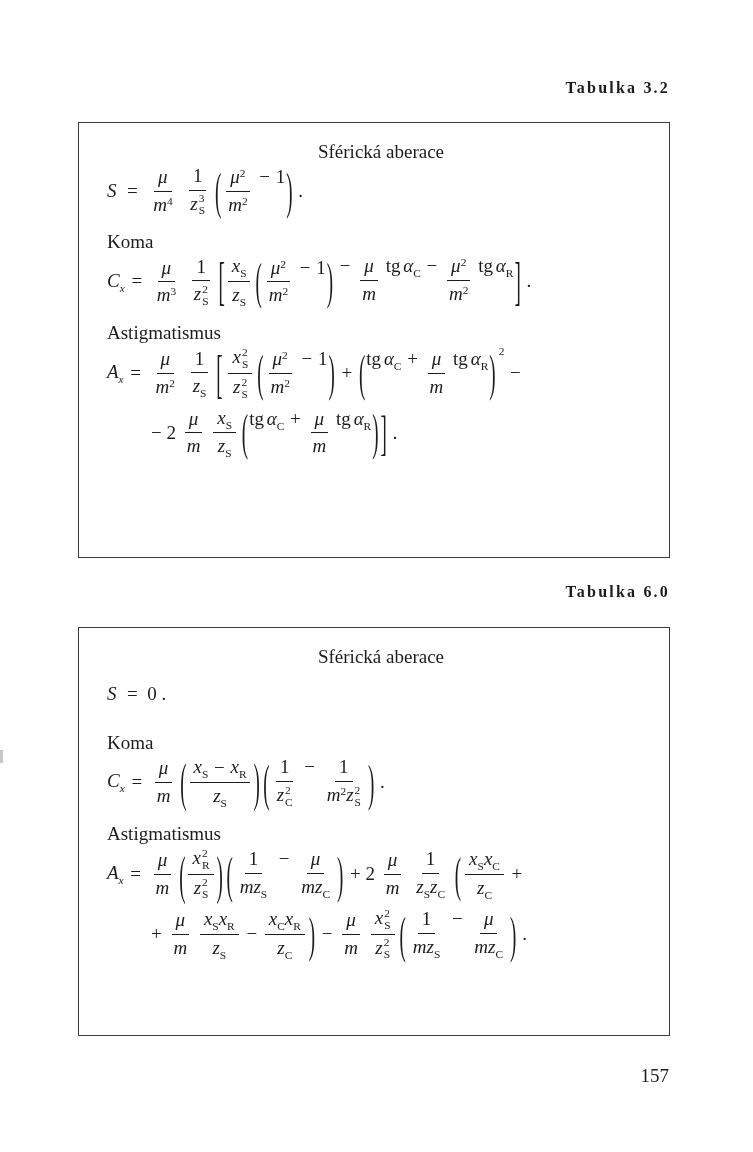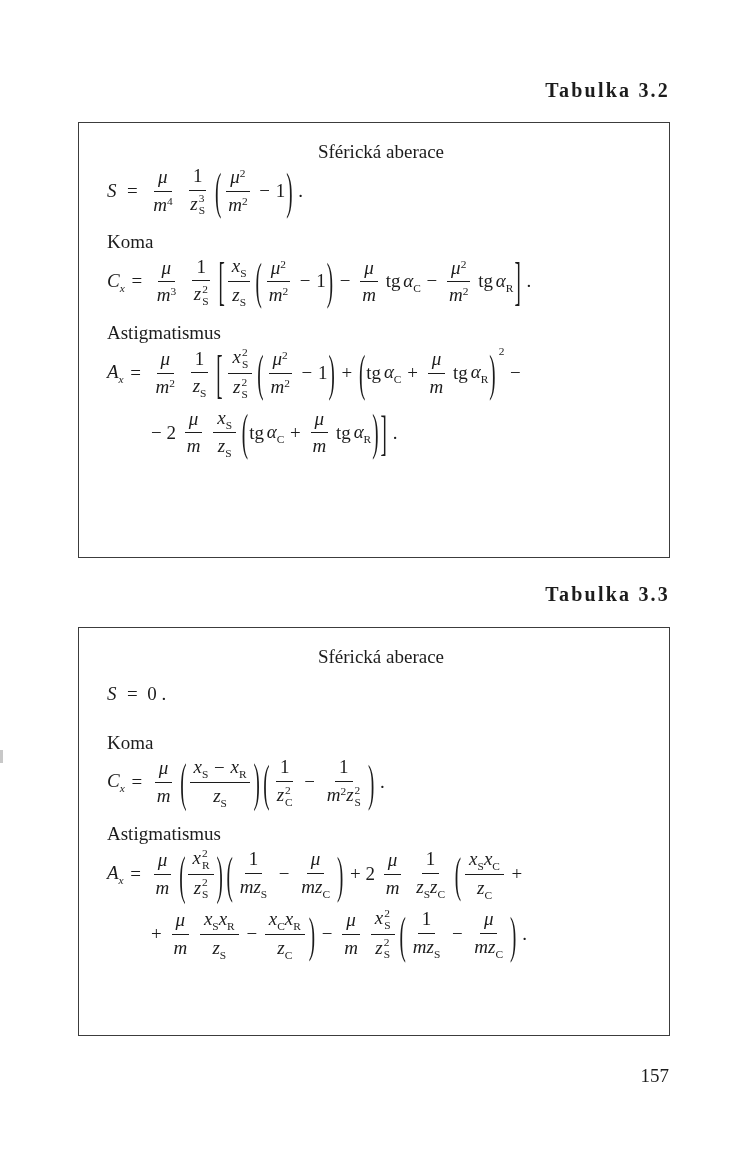--- a/index.html
+++ b/index.html
@@ -6,21 +6,21 @@
   html,body { background:#ffffff; }
   .page {
     position:relative; width:753px; height:1152px;
     background:var(--bg,#ffffff);
     font-family:"Liberation Serif","DejaVu Serif",serif;
     color:var(--text,#1c1c1c);
     overflow:hidden;
   }
   .table-caption {
     position:absolute; right:83px;
-    font-size:20px; font-weight:600; letter-spacing:2.2px;
+    font-size:16px; font-weight:600; letter-spacing:2.2px;
   }
   .caption-1 { top:79px; }
   .caption-2 { top:583px; }
   .formula-box {
     position:absolute; left:78px; width:592px;
     border:1.4px solid var(--border,#3c3c3c);
     padding:10px 14px 0 28px;
     background:var(--bg,#ffffff);
   }
   .box-1 { top:122px; height:436px; }
@@ -34,21 +34,21 @@
   .formula-line.indented { margin-left:44px; }
   .mi { font-style:italic; }
   .mr { font-style:normal; }
   .mi,.mr { line-height:1.2; white-space:pre; }
   .msp { display:inline-block; flex:none; }
   .mfrac { display:inline-flex; flex-direction:column; align-items:center; margin:0 2px; flex:none; }
   .mfrac > .num, .mfrac > .den { display:flex; align-items:center; justify-content:center; padding:0 4px; }
   .mfrac > .num { border-bottom:1.4px solid var(--text,#1c1c1c); padding-bottom:2px; }
   .mfrac > .den { padding-top:2px; }
   .mgroup { display:inline-flex; align-items:center; flex:none; }
-  .minner { display:inline-flex; align-items:center; }
+  .minner { display:inline-flex; }
   .mdelim, .bigdelim {
     display:inline-block; line-height:1; transform-origin:50% 50%;
     margin:0 1px; flex:none;
   }
   .gsup { align-self:flex-start; font-size:0.6em; line-height:1; margin:-2px 0 0 2px; font-style:normal; }
   .msub, .msup { font-size:0.6em; font-style:normal; line-height:1; }
   .msub { vertical-align:-0.4em; }
   .msup { vertical-align:0.55em; }
   .msub.it, .msup.it { font-style:italic; }
   .vstack { display:inline-flex; flex-direction:column; align-items:flex-start; vertical-align:middle; line-height:1; margin-left:1px; }
@@ -326,21 +326,21 @@
             <span class="msp" style="width: 0.15em;"></span>
             <span class="mi">α<span class="msub">R</span></span>
           </span>
           <span class="mdelim" style="transform: scaleY(2.61);">)</span>
         </span>
         <span class="bigdelim" style="transform: scaleY(2.6);">]</span>
         <span class="msp" style="width: 0.25em;"></span>
         <span class="mr">.</span>
       </div>
     </div>
-  <div class="table-caption caption-2">Tabulka 3.3</div>
+  <div class="table-caption caption-2">Tabulka 6.0</div>
   <div class="formula-box box-2">
       <div class="section-label">Sférická aberace</div>
       <div class="formula-line">
         <span class="mi">S</span>
         <span class="msp" style="width: 0.55em;"></span>
         <span class="mr">=</span>
         <span class="msp" style="width: 0.5em;"></span>
         <span class="mr">0</span>
         <span class="msp" style="width: 0.25em;"></span>
         <span class="mr">.</span>

